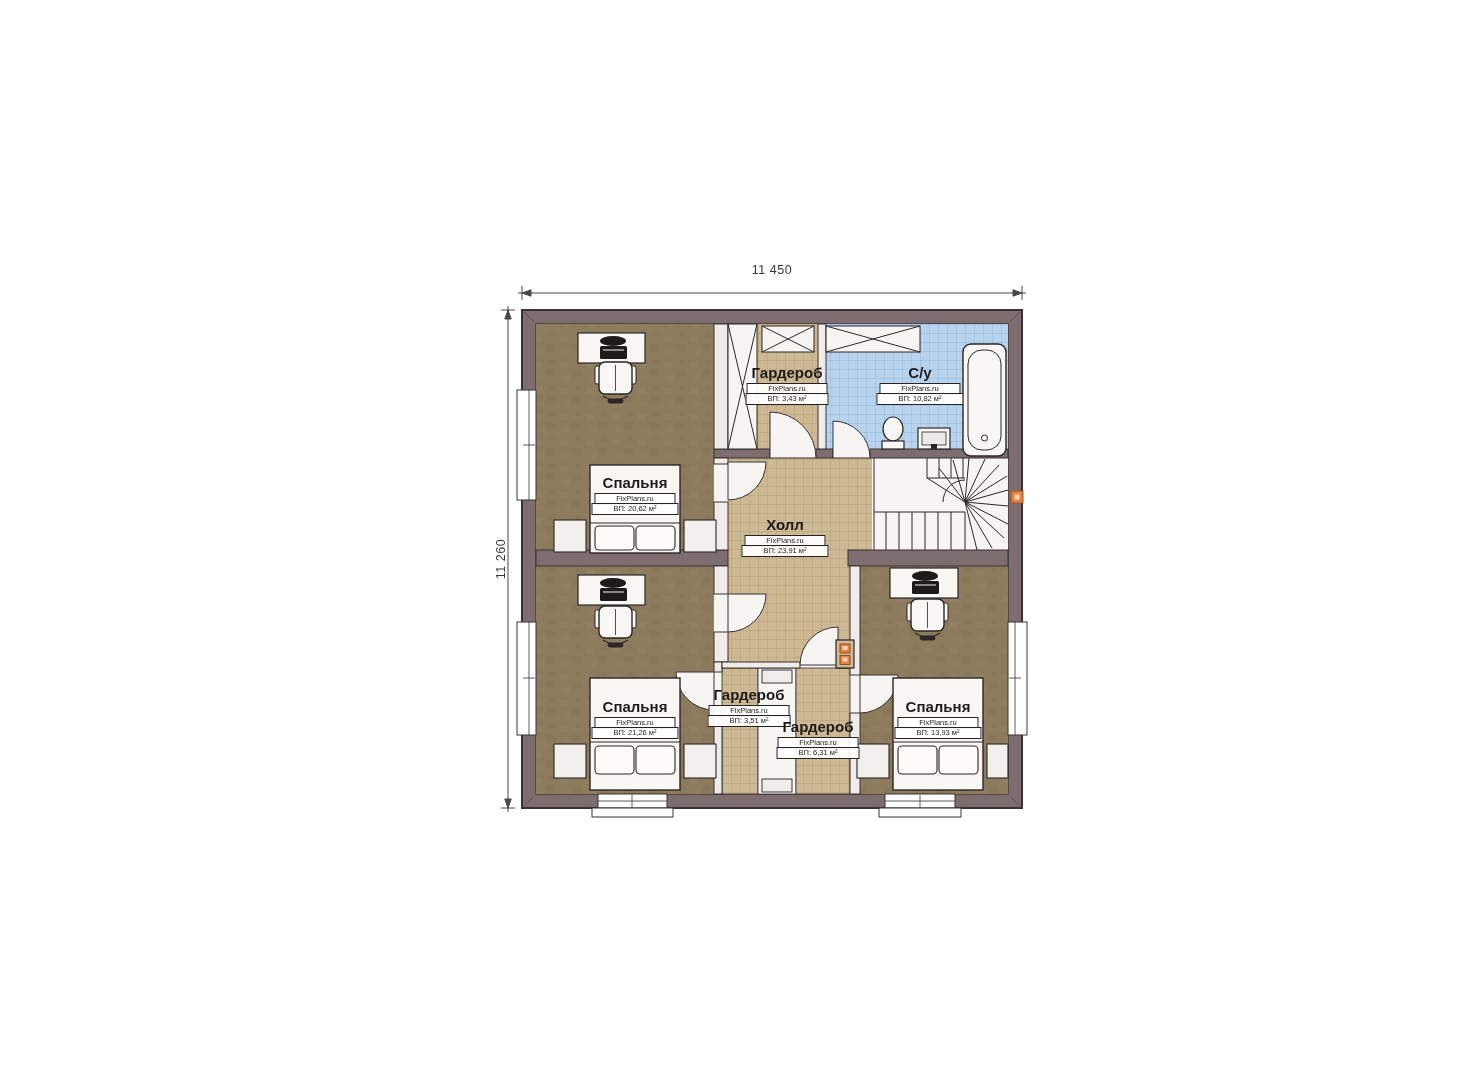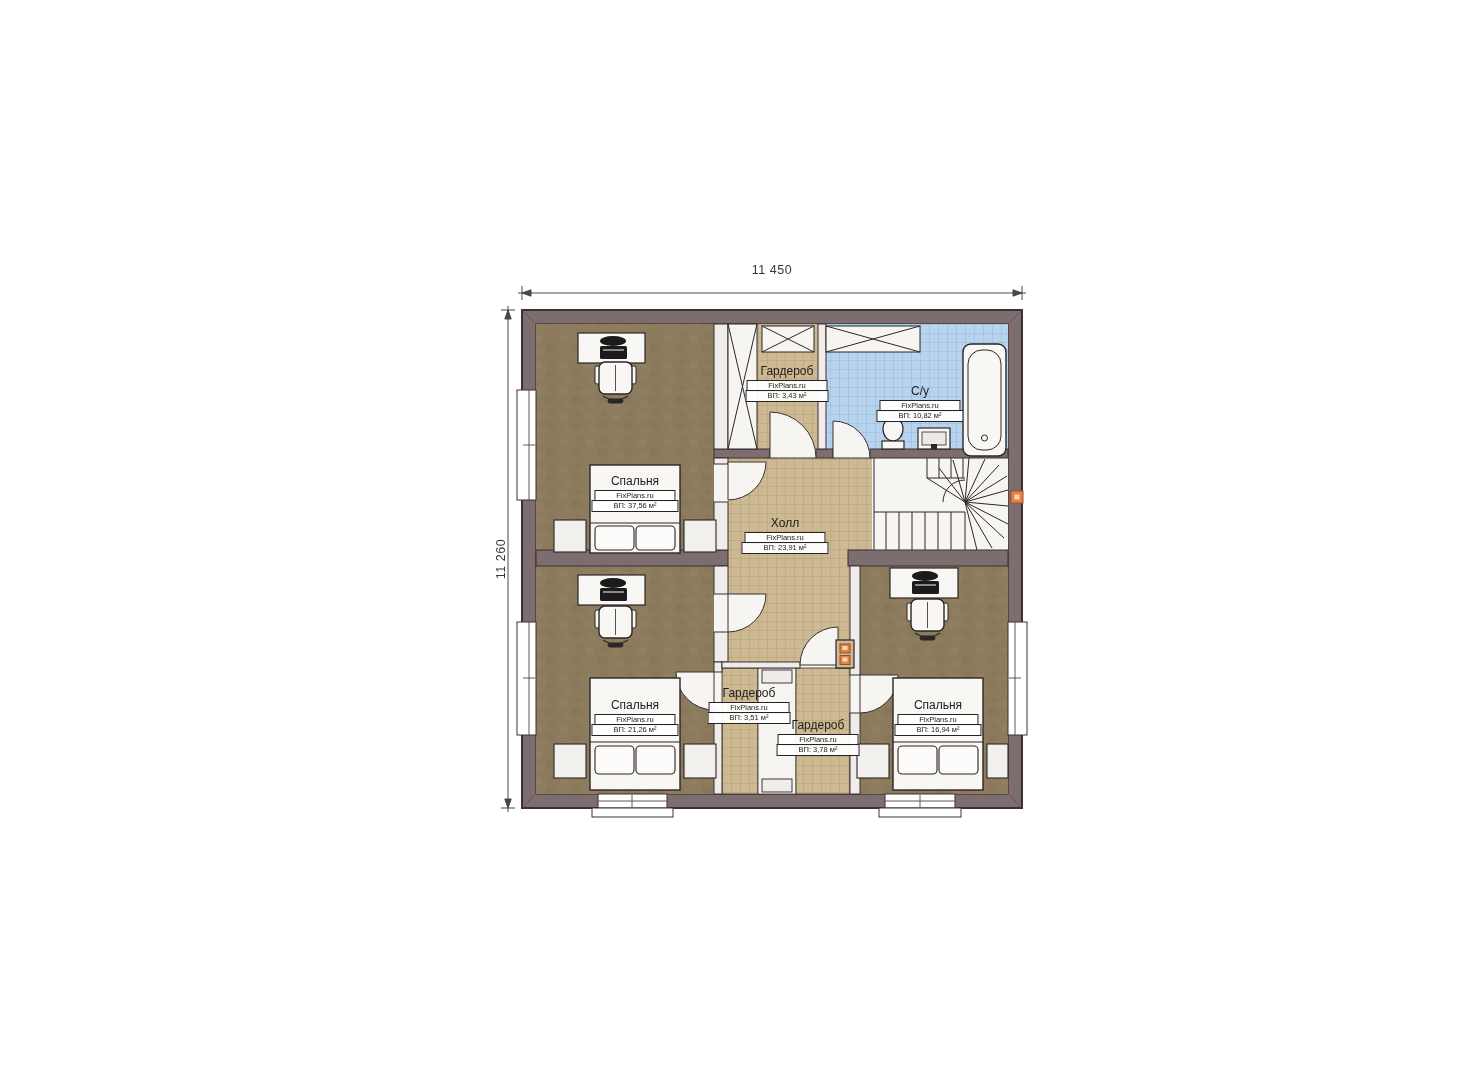--- a/index.html
+++ b/index.html
@@ -4,21 +4,21 @@
 <style>
   html,body{margin:0;padding:0;background:#ffffff;}
   .page{position:relative;width:1473px;height:1080px;background:#ffffff;overflow:hidden;
         font-family:"Liberation Sans","DejaVu Sans",sans-serif;}
   .plan-svg{position:absolute;left:480px;top:280px;width:560px;height:545px;}
   .dim-label{position:absolute;font-size:12.5px;color:#3c3638;letter-spacing:.5px;white-space:nowrap;}
   .dim-top{left:772px;top:263px;transform:translateX(-50%);}
   .dim-left{left:501px;top:559px;transform:translate(-50%,-50%) rotate(-90deg);}
   .rlabel{position:absolute;transform:translateX(-50%);display:flex;flex-direction:column;
           align-items:center;z-index:5;}
-  .rname{font-weight:normal;font-size:12px;color:#1f1b1c;margin-bottom:1.5px;white-space:nowrap;}
+  .rname{font-weight:bold;font-size:15px;color:#1f1b1c;margin-bottom:1.5px;white-space:nowrap;}
   .rbox{border:1.5px solid #262123;background:rgba(255,255,255,.95);font-size:7.5px;
         line-height:10px;padding:0 21px;color:#1f1b1c;white-space:nowrap;width:max-content;}
   .rbox + .rbox{margin-top:-1.5px;}
 </style>
 </head>
 <body>
 
 <div class="page">
 
   <div class="dim-label dim-top">11 450</div>
@@ -268,30 +268,30 @@
 
     <g>
       <rect x="531" y="211" width="12" height="12" fill="#e8813f" stroke="#a0522d" stroke-width="1"></rect>
       <rect x="534.5" y="214.5" width="5" height="5" fill="#f9d7ba"></rect>
     </g>
   </svg>
 
   <div class="rlabel" style="left:635px;top:474px">
     <div class="rname">Спальня</div>
     <div class="rbox">FixPlans.ru</div>
-    <div class="rbox">ВП: 37,56 м²</div>
+    <div class="rbox">ВП: 20,62 м²</div>
   </div>
 
   <div class="rlabel" style="left:787px;top:364px">
     <div class="rname">Гардероб</div>
     <div class="rbox">FixPlans.ru</div>
     <div class="rbox">ВП: 3,43 м²</div>
   </div>
 
-  <div class="rlabel" style="left:920px;top:384px">
+  <div class="rlabel" style="left:920px;top:364px">
     <div class="rname">С/у</div>
     <div class="rbox">FixPlans.ru</div>
     <div class="rbox">ВП: 10,82 м²</div>
   </div>
 
   <div class="rlabel" style="left:785px;top:516px">
     <div class="rname">Холл</div>
     <div class="rbox">FixPlans.ru</div>
     <div class="rbox">ВП: 23,91 м²</div>
   </div>
@@ -304,22 +304,22 @@
 
   <div class="rlabel" style="left:749px;top:686px">
     <div class="rname">Гардероб</div>
     <div class="rbox">FixPlans.ru</div>
     <div class="rbox">ВП: 3,51 м²</div>
   </div>
 
   <div class="rlabel" style="left:818px;top:718px">
     <div class="rname">Гардероб</div>
     <div class="rbox">FixPlans.ru</div>
-    <div class="rbox">ВП: 3,78 м²</div>
+    <div class="rbox">ВП: 6,31 м²</div>
   </div>
 
   <div class="rlabel" style="left:938px;top:698px">
     <div class="rname">Спальня</div>
     <div class="rbox">FixPlans.ru</div>
-    <div class="rbox">ВП: 16,94 м²</div>
+    <div class="rbox">ВП: 13,93 м²</div>
   </div>
 
 </div>
 
 </body></html>

